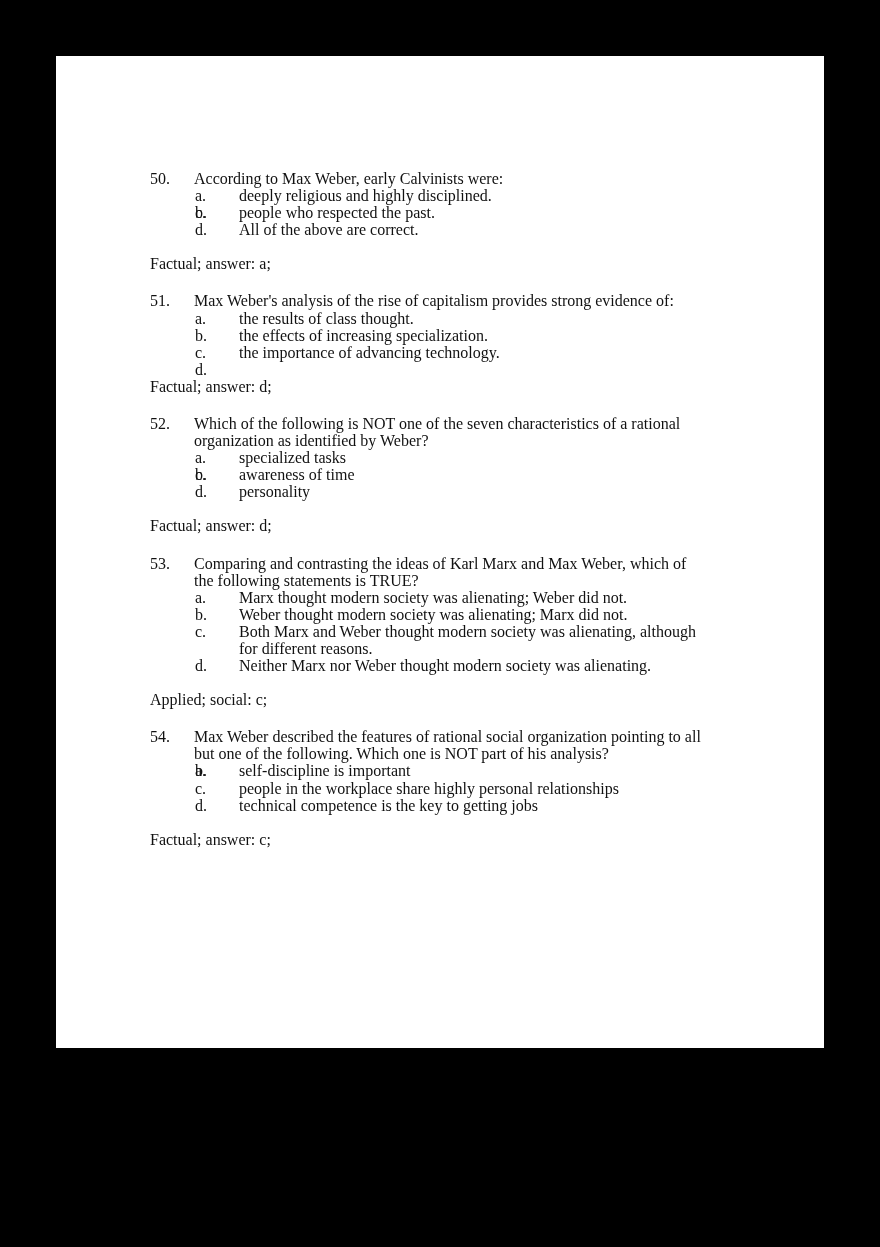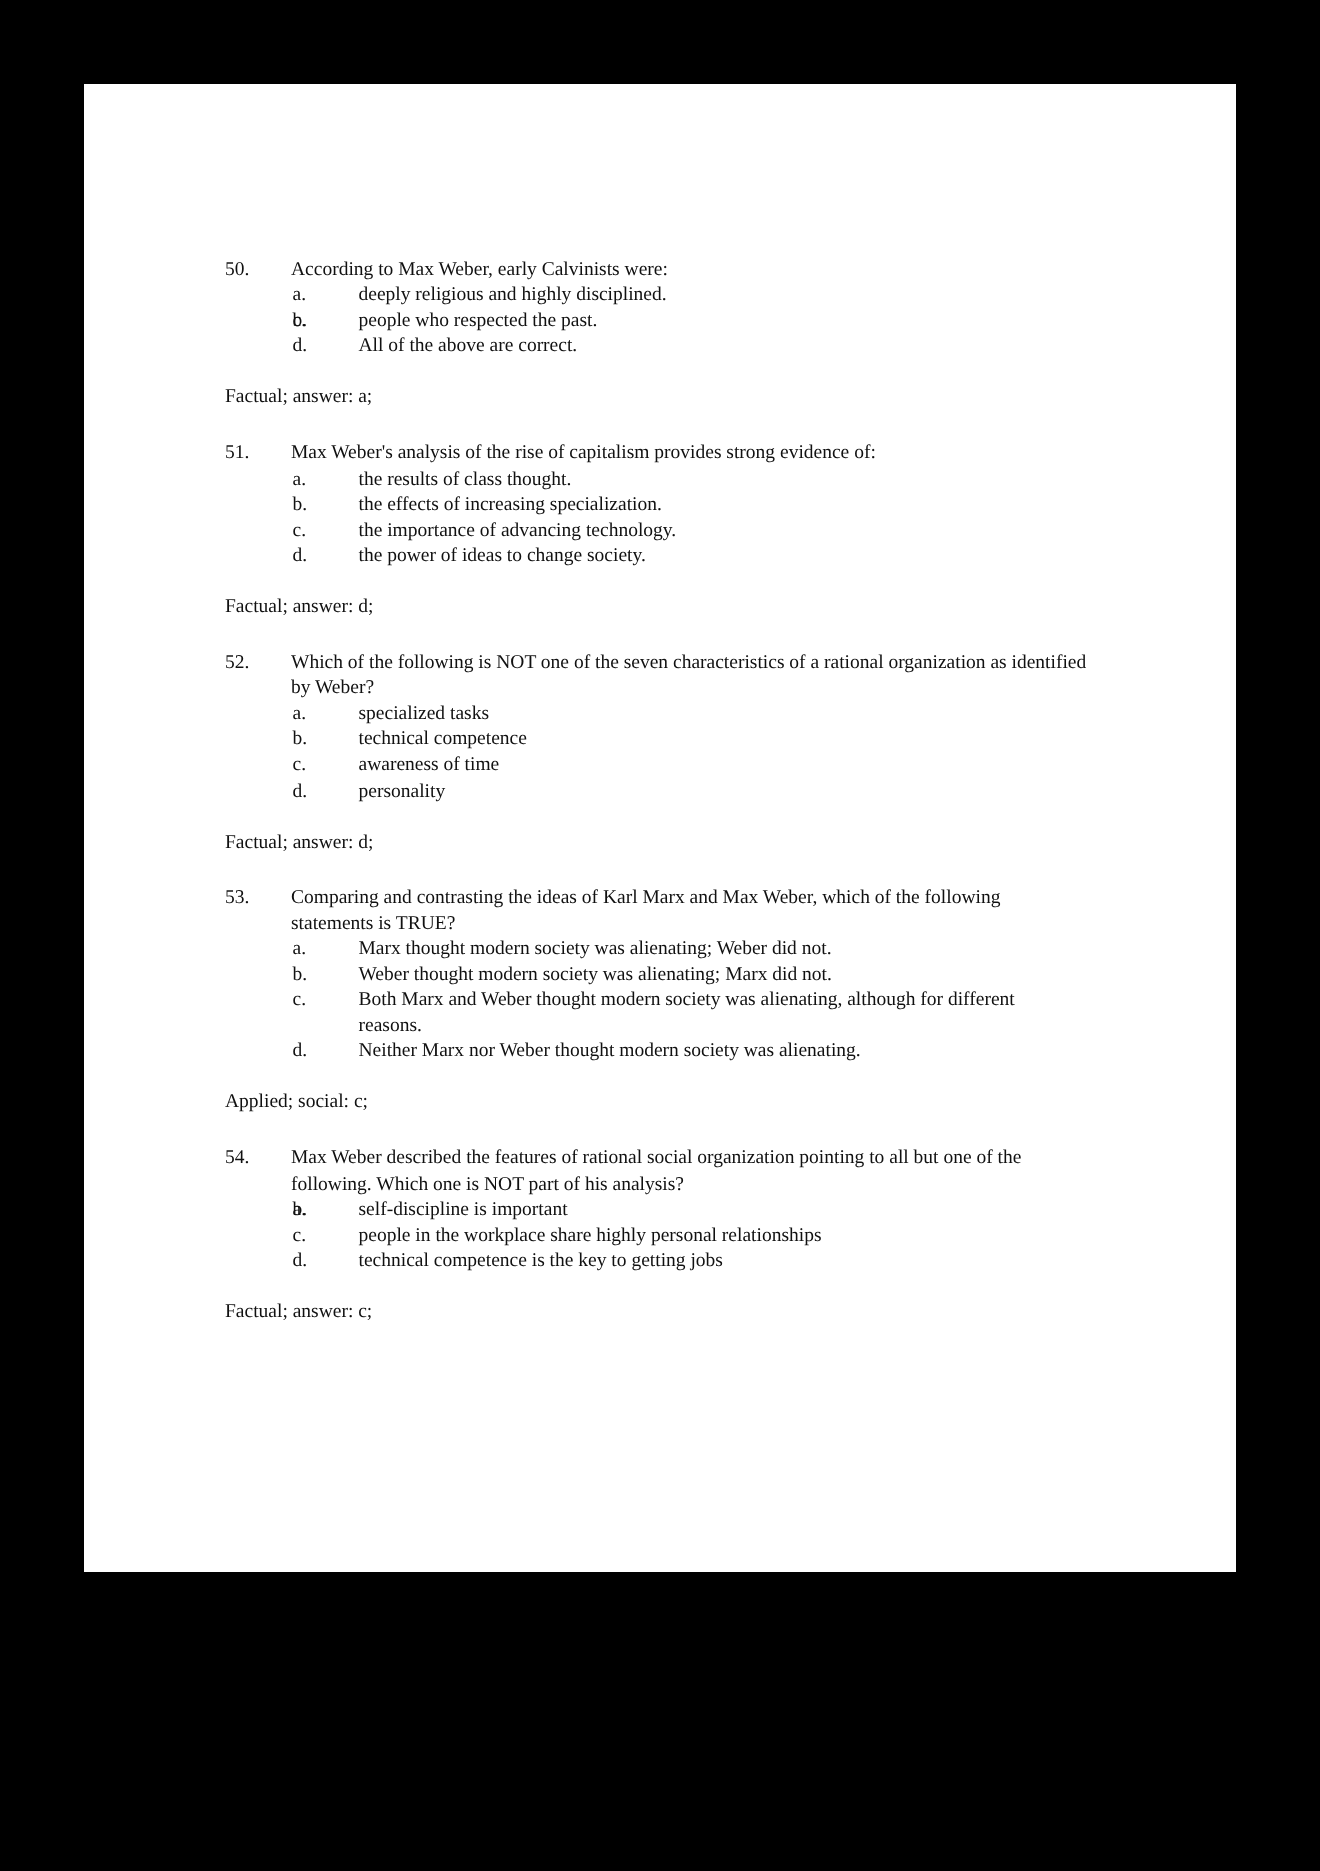--- a/index.html
+++ b/index.html
@@ -17,21 +17,21 @@
       width: 768px;
       height: 992px;
       background: #ffffff;
     }
     .content {
       position: absolute;
       left: 94px;
       top: 94px;
       width: 600px;
       font-family: "Liberation Serif", "DejaVu Serif", serif;
-      font-size: 13px;
+      font-size: 16px;
       line-height: 17.1px;
       color: #111111;
     }
     .question {
       margin: 0;
     }
     .q-row {
       position: relative;
       padding-left: 44px;
     }
@@ -101,37 +101,35 @@
       <div class="opt">
           <span class="opt-letter">b.</span>
           <span class="opt-text">the effects of increasing specialization.</span>
         </div>
       <div class="opt">
           <span class="opt-letter">c.</span>
           <span class="opt-text">the importance of advancing technology.</span>
         </div>
       <div class="opt">
           <span class="opt-letter">d.</span>
-          <span class="opt-text">the power of ideas to change society.</span>
         </div>
       <div class="answer-line">Factual; answer: d;</div>
     </div>
 
     <div class="question wide">
       <div class="q-row">
         <span class="q-num">52.</span>
         <span class="q-stem">Which of the following is NOT one of the seven characteristics of a rational organization as identified by Weber?</span>
       </div>
       <div class="opt">
           <span class="opt-letter">a.</span>
           <span class="opt-text">specialized tasks</span>
         </div>
       <div class="opt">
           <span class="opt-letter">b.</span>
-          <span class="opt-text">technical competence</span>
         </div>
       <div class="opt">
           <span class="opt-letter">c.</span>
           <span class="opt-text">awareness of time</span>
         </div>
       <div class="opt">
           <span class="opt-letter">d.</span>
           <span class="opt-text">personality</span>
         </div>
       <div class="answer-line">Factual; answer: d;</div>

